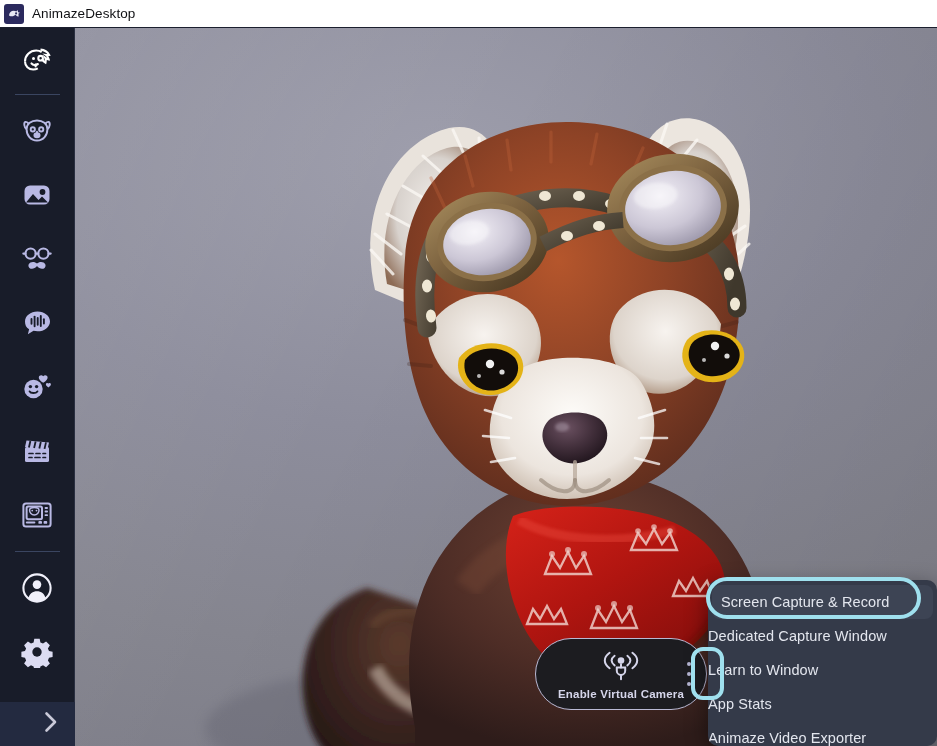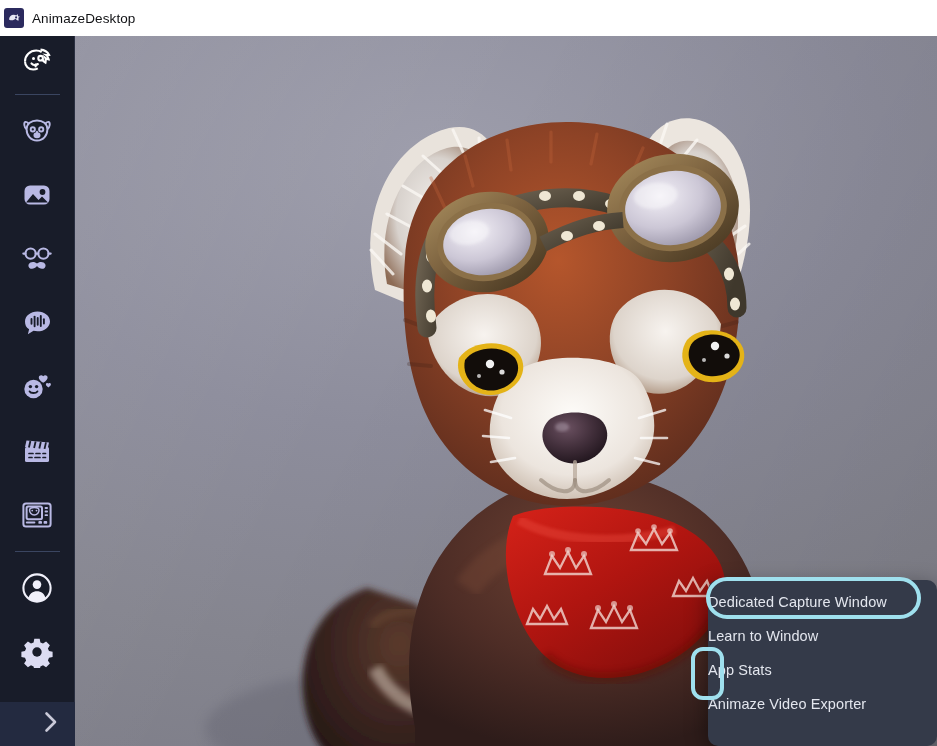--- a/index.html
+++ b/index.html
@@ -5,21 +5,21 @@
   * { margin:0; padding:0; box-sizing:border-box; }
   html,body{
     width:937px; height:746px; overflow:hidden;
     background:#1b1f2e;
     font-family:"Liberation Sans", sans-serif;
   }
   #app{ position:relative; width:937px; height:746px; overflow:hidden; }
 
   
   .titlebar{
-    position:absolute; top:0; left:0; width:937px; height:36px;
+    position:absolute; top:0; left:0; width:937px; height:27px;
     background:#ffffff; display:flex; align-items:center; gap:8px;
     padding-left:4px; z-index:60;
   }
   .tb-icon{
     width:20px; height:20px; border-radius:3px;
     background:#2b2a5e; position:relative; flex:0 0 auto;
     display:flex; align-items:center; justify-content:center;
   }
   .tb-icon svg{ display:block; }
   .tb-title{
@@ -527,22 +527,43 @@
 
     <div class="sb-expand">
       <span>
       <svg width="20" height="26" viewBox="0 0 20 26" fill="none" stroke="#c9c9d8" stroke-width="2.6" stroke-linecap="round" stroke-linejoin="round">
         <path d="M5.5 4.5 L14 13 L5.5 21.5"></path>
       </svg>
       </span>
     </div>
   </div>
 
+  <div class="vcam">
+    <span class="vcam-icon">
+      <svg width="46" height="32" viewBox="0 0 46 32" fill="none" stroke="#d5d5ea" stroke-width="2" stroke-linecap="round">
+        <circle cx="23" cy="10.5" r="3.3" fill="#d5d5ea" stroke="none"></circle>
+        <path d="M16.6 5.8c-1.9 1.4-3 3.1-3 4.8s1.1 3.4 3 4.8"></path>
+        <path d="M29.4 5.8c1.9 1.4 3 3.1 3 4.8s-1.1 3.4-3 4.8"></path>
+        <path d="M11.6 2.8c-3 2.2-4.8 4.9-4.8 7.7s1.8 5.5 4.8 7.7"></path>
+        <path d="M34.4 2.8c3 2.2 4.8 4.9 4.8 7.7s-1.8 5.5-4.8 7.7"></path>
+        <path d="M23 14.2v3.2"></path>
+        <path d="M18.8 17.6h8.4v3.1c0 2.3-1.9 4.2-4.2 4.2s-4.2-1.9-4.2-4.2z"></path>
+        <path d="M23 25.1v4.2"></path>
+      </svg>
+    </span>
+    <div class="vcam-label">Enable Virtual Camera</div>
+    <div class="vcam-kebab">
+      <span class="kdot"></span>
+      <span class="kdot"></span>
+      <span class="kdot"></span>
+    </div>
+  </div>
 
   <div class="ctxmenu">
+    <div class="ctx-item sel">Screen Capture &amp; Record</div>
     <div class="ctx-item">Dedicated Capture Window</div>
     <div class="ctx-item">Learn to Window</div>
     <div class="ctx-item">App Stats</div>
     <div class="ctx-item">Animaze Video Exporter</div>
   </div>
 
   <div class="hl hl-menu"></div>
   <div class="hl hl-kebab"></div>
 
 </div>

